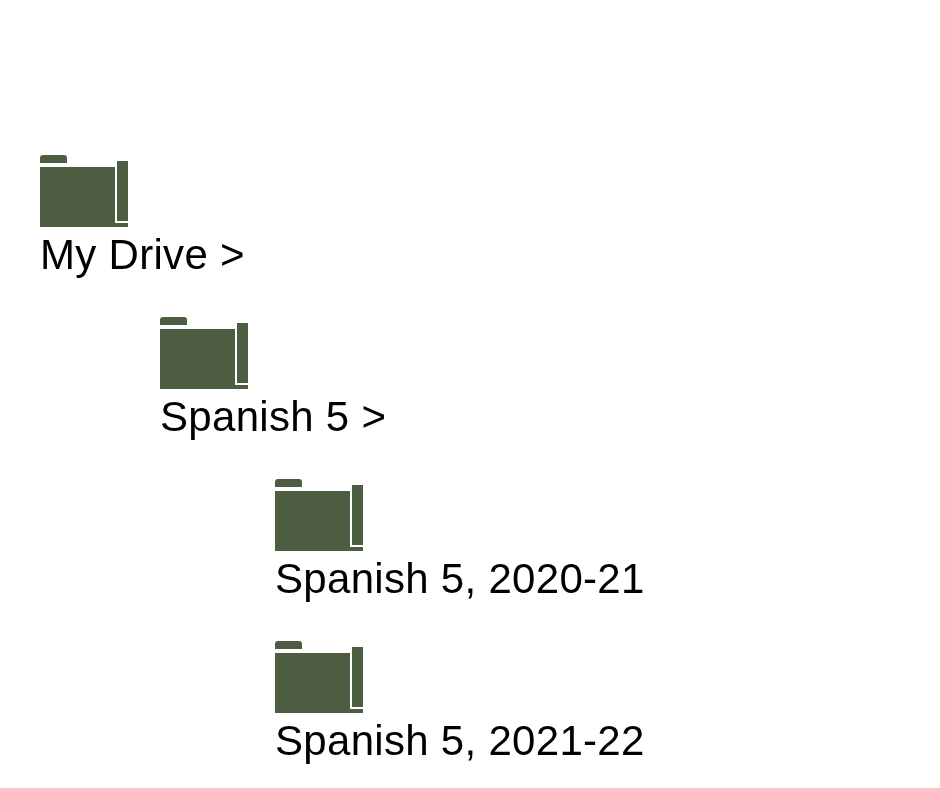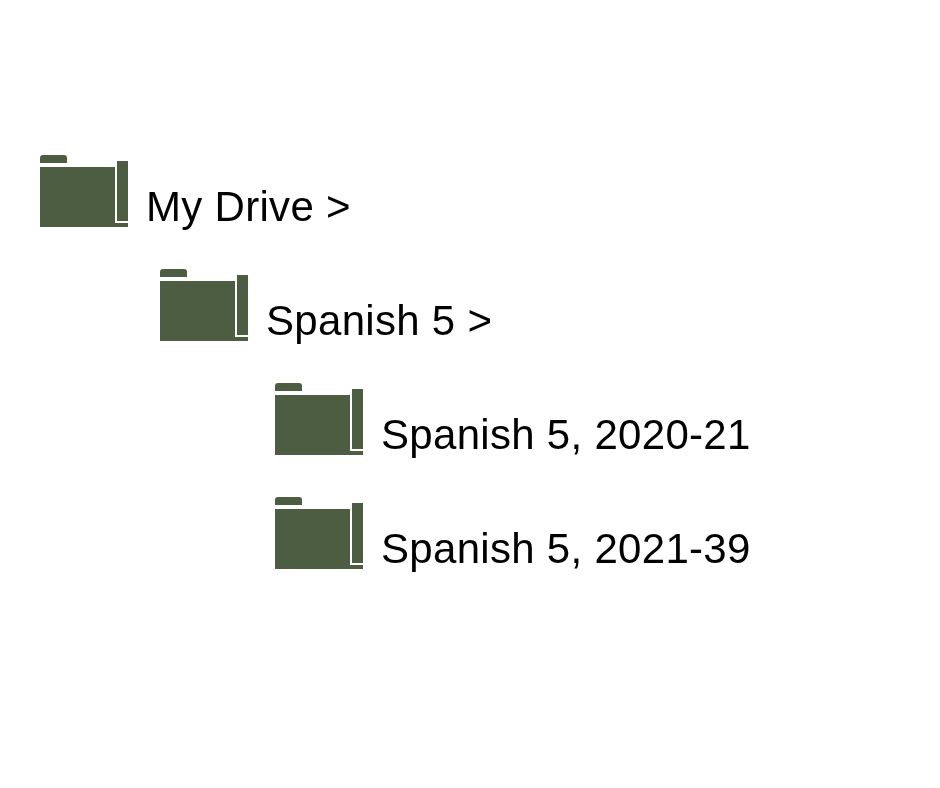--- a/index.html
+++ b/index.html
@@ -15,23 +15,24 @@
       color: #000000;
       position: relative;
     }
     .tree {
       position: absolute;
       top: 155px;
       left: 40px;
     }
     .row {
       display: flex;
-      align-items: flex-end;
-      gap: 18px;
+      align-items: flex-start;
+      gap: 0;
       margin-bottom: 38px;
+      flex-direction: column;
     }
     .row.level-0 {
       margin-left: 0;
     }
     .row.level-1 {
       margin-left: 120px;
     }
     .row.level-2 {
       margin-left: 235px;
     }
@@ -88,16 +89,16 @@
 
   <div class="row level-2">
     <span class="icon">
       <svg width="88" height="72" viewBox="0 0 88 72">
         <path d="M 0 8 L 0 3 Q 0 0 3 0 L 24 0 Q 27 0 27 3 L 27 8 Z" fill="#4d5d42"></path>
         <rect x="0" y="12" width="88" height="60" fill="#4d5d42"></rect>
         <polygon points="75,4 88,4 88,68 75,68" fill="#ffffff"></polygon>
         <polygon points="77,6 88,6 88,66 77,66" fill="#4d5d42"></polygon>
       </svg>
     </span>
-    <span class="label">Spanish 5, 2021-39</span>
+    <span class="label">Spanish 5, 2021-22</span>
   </div>
 
 </div>
 
 </body></html>

